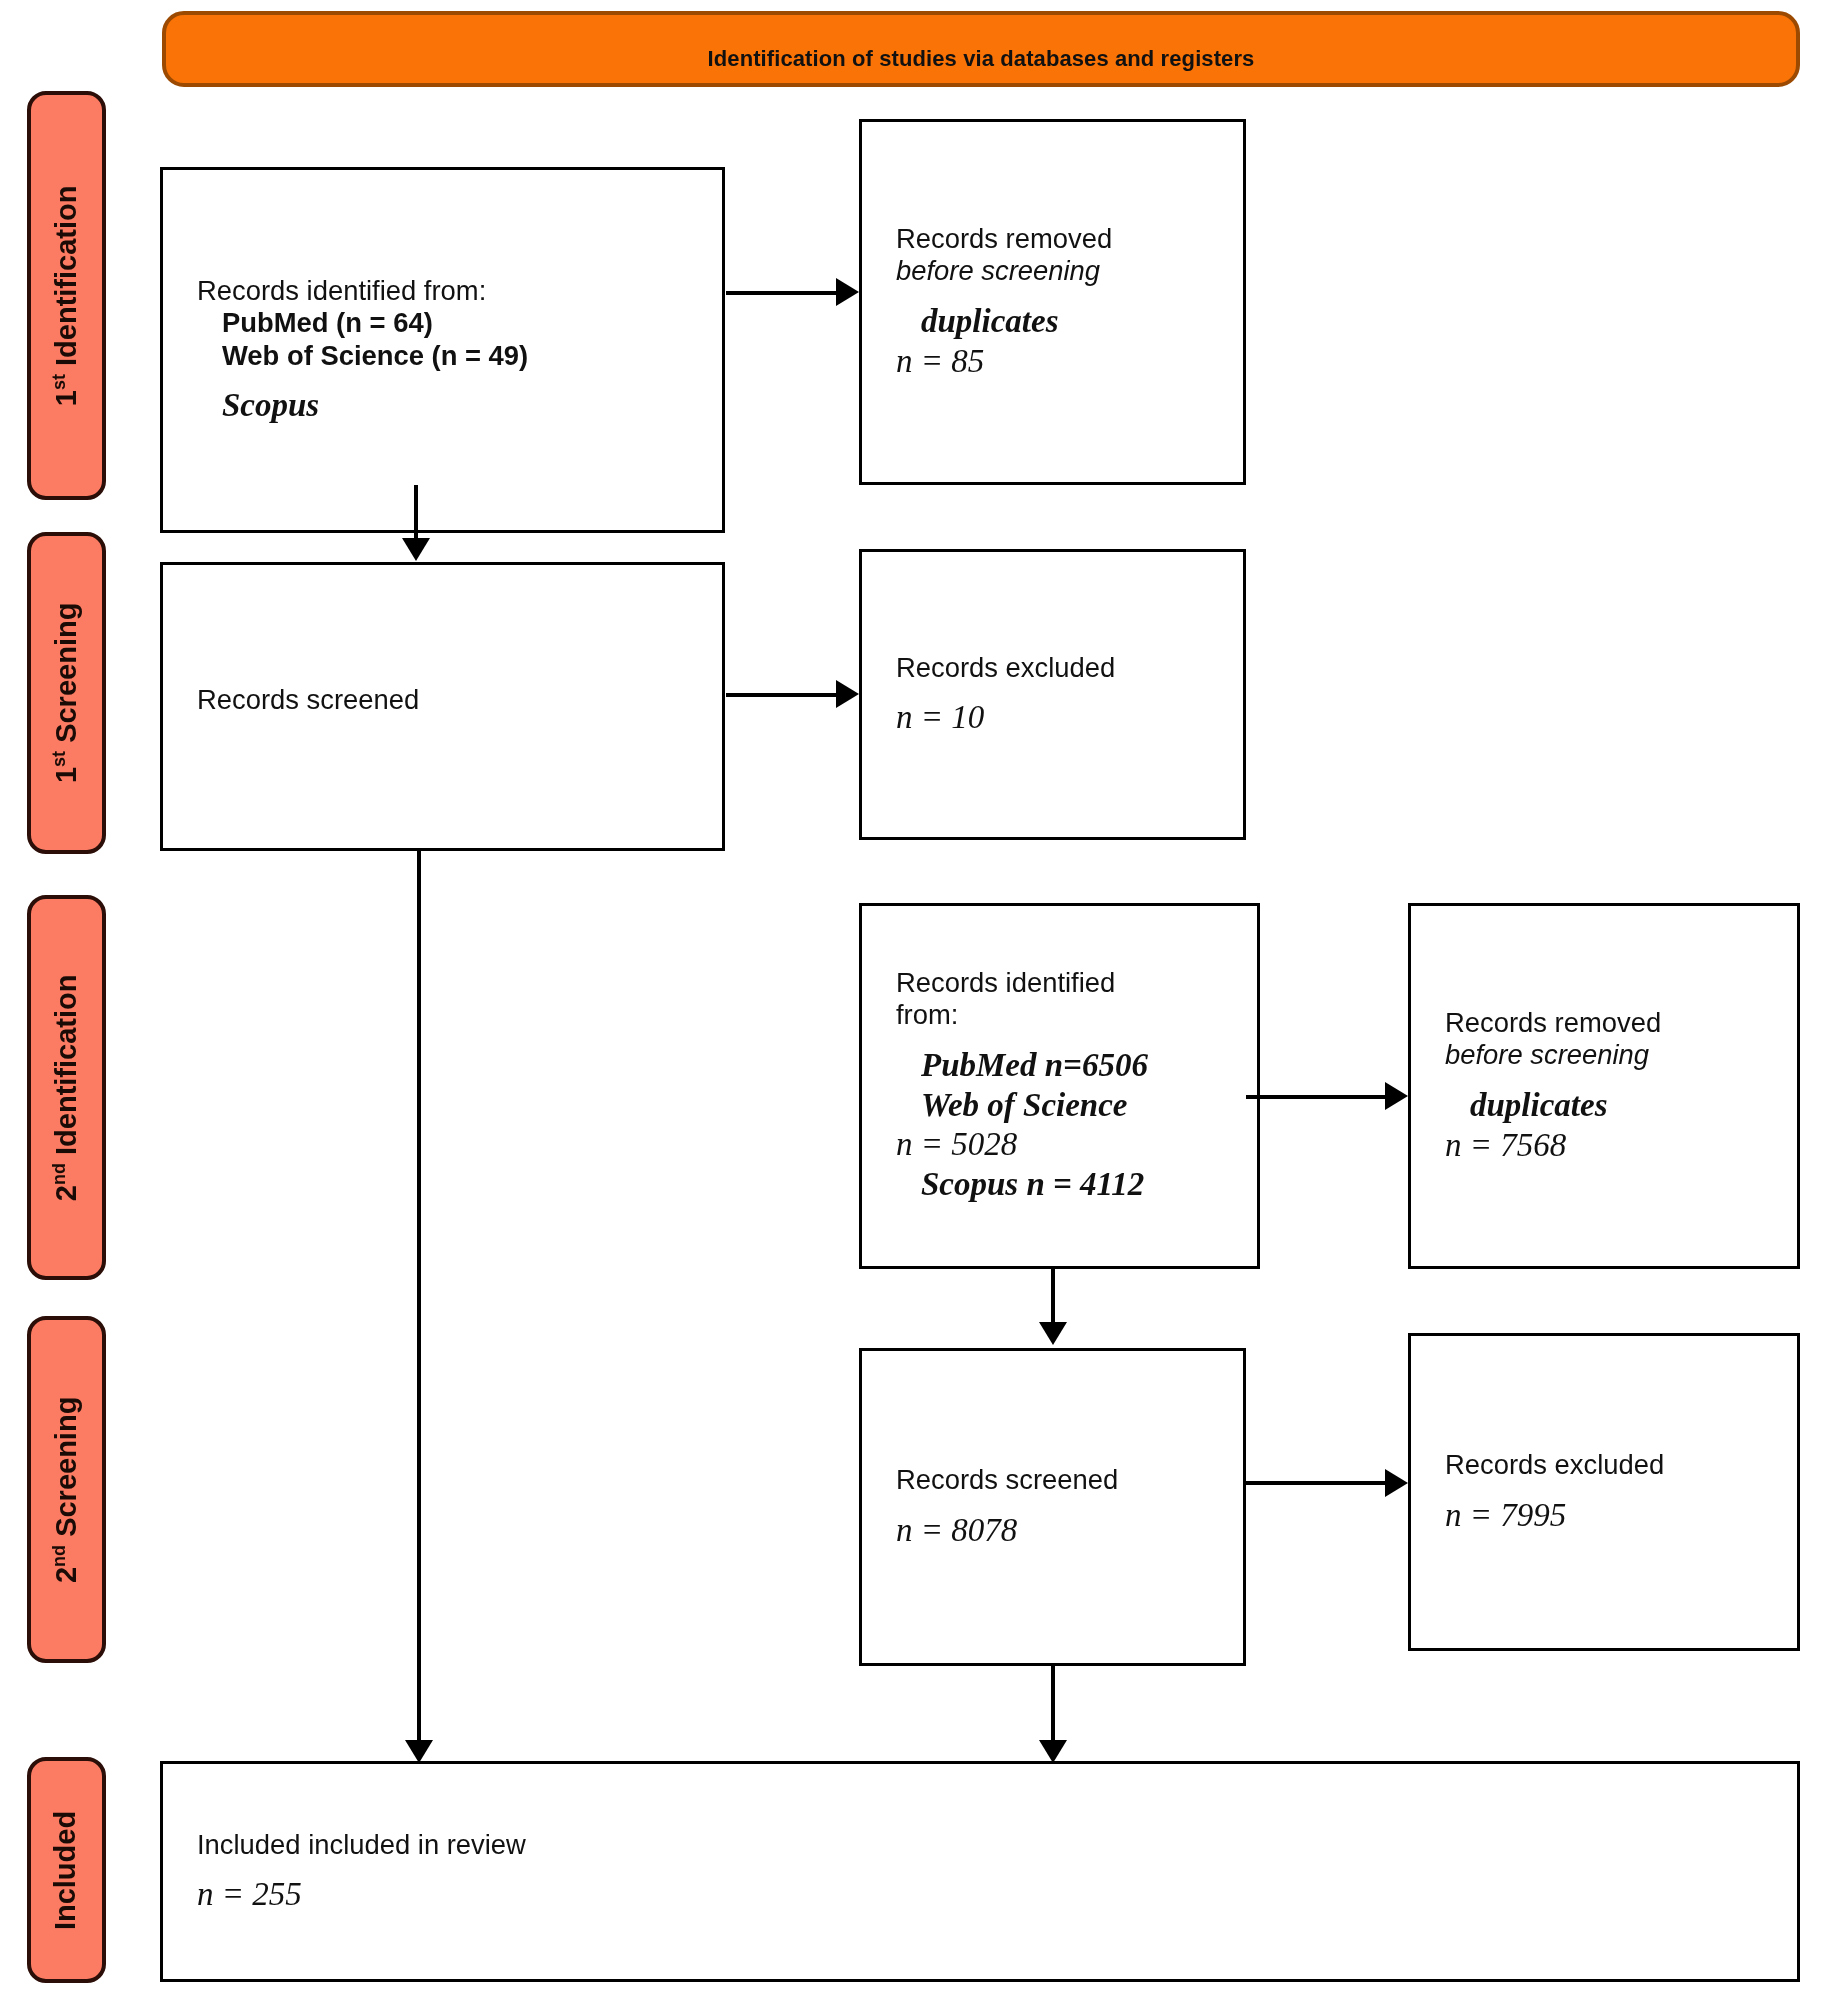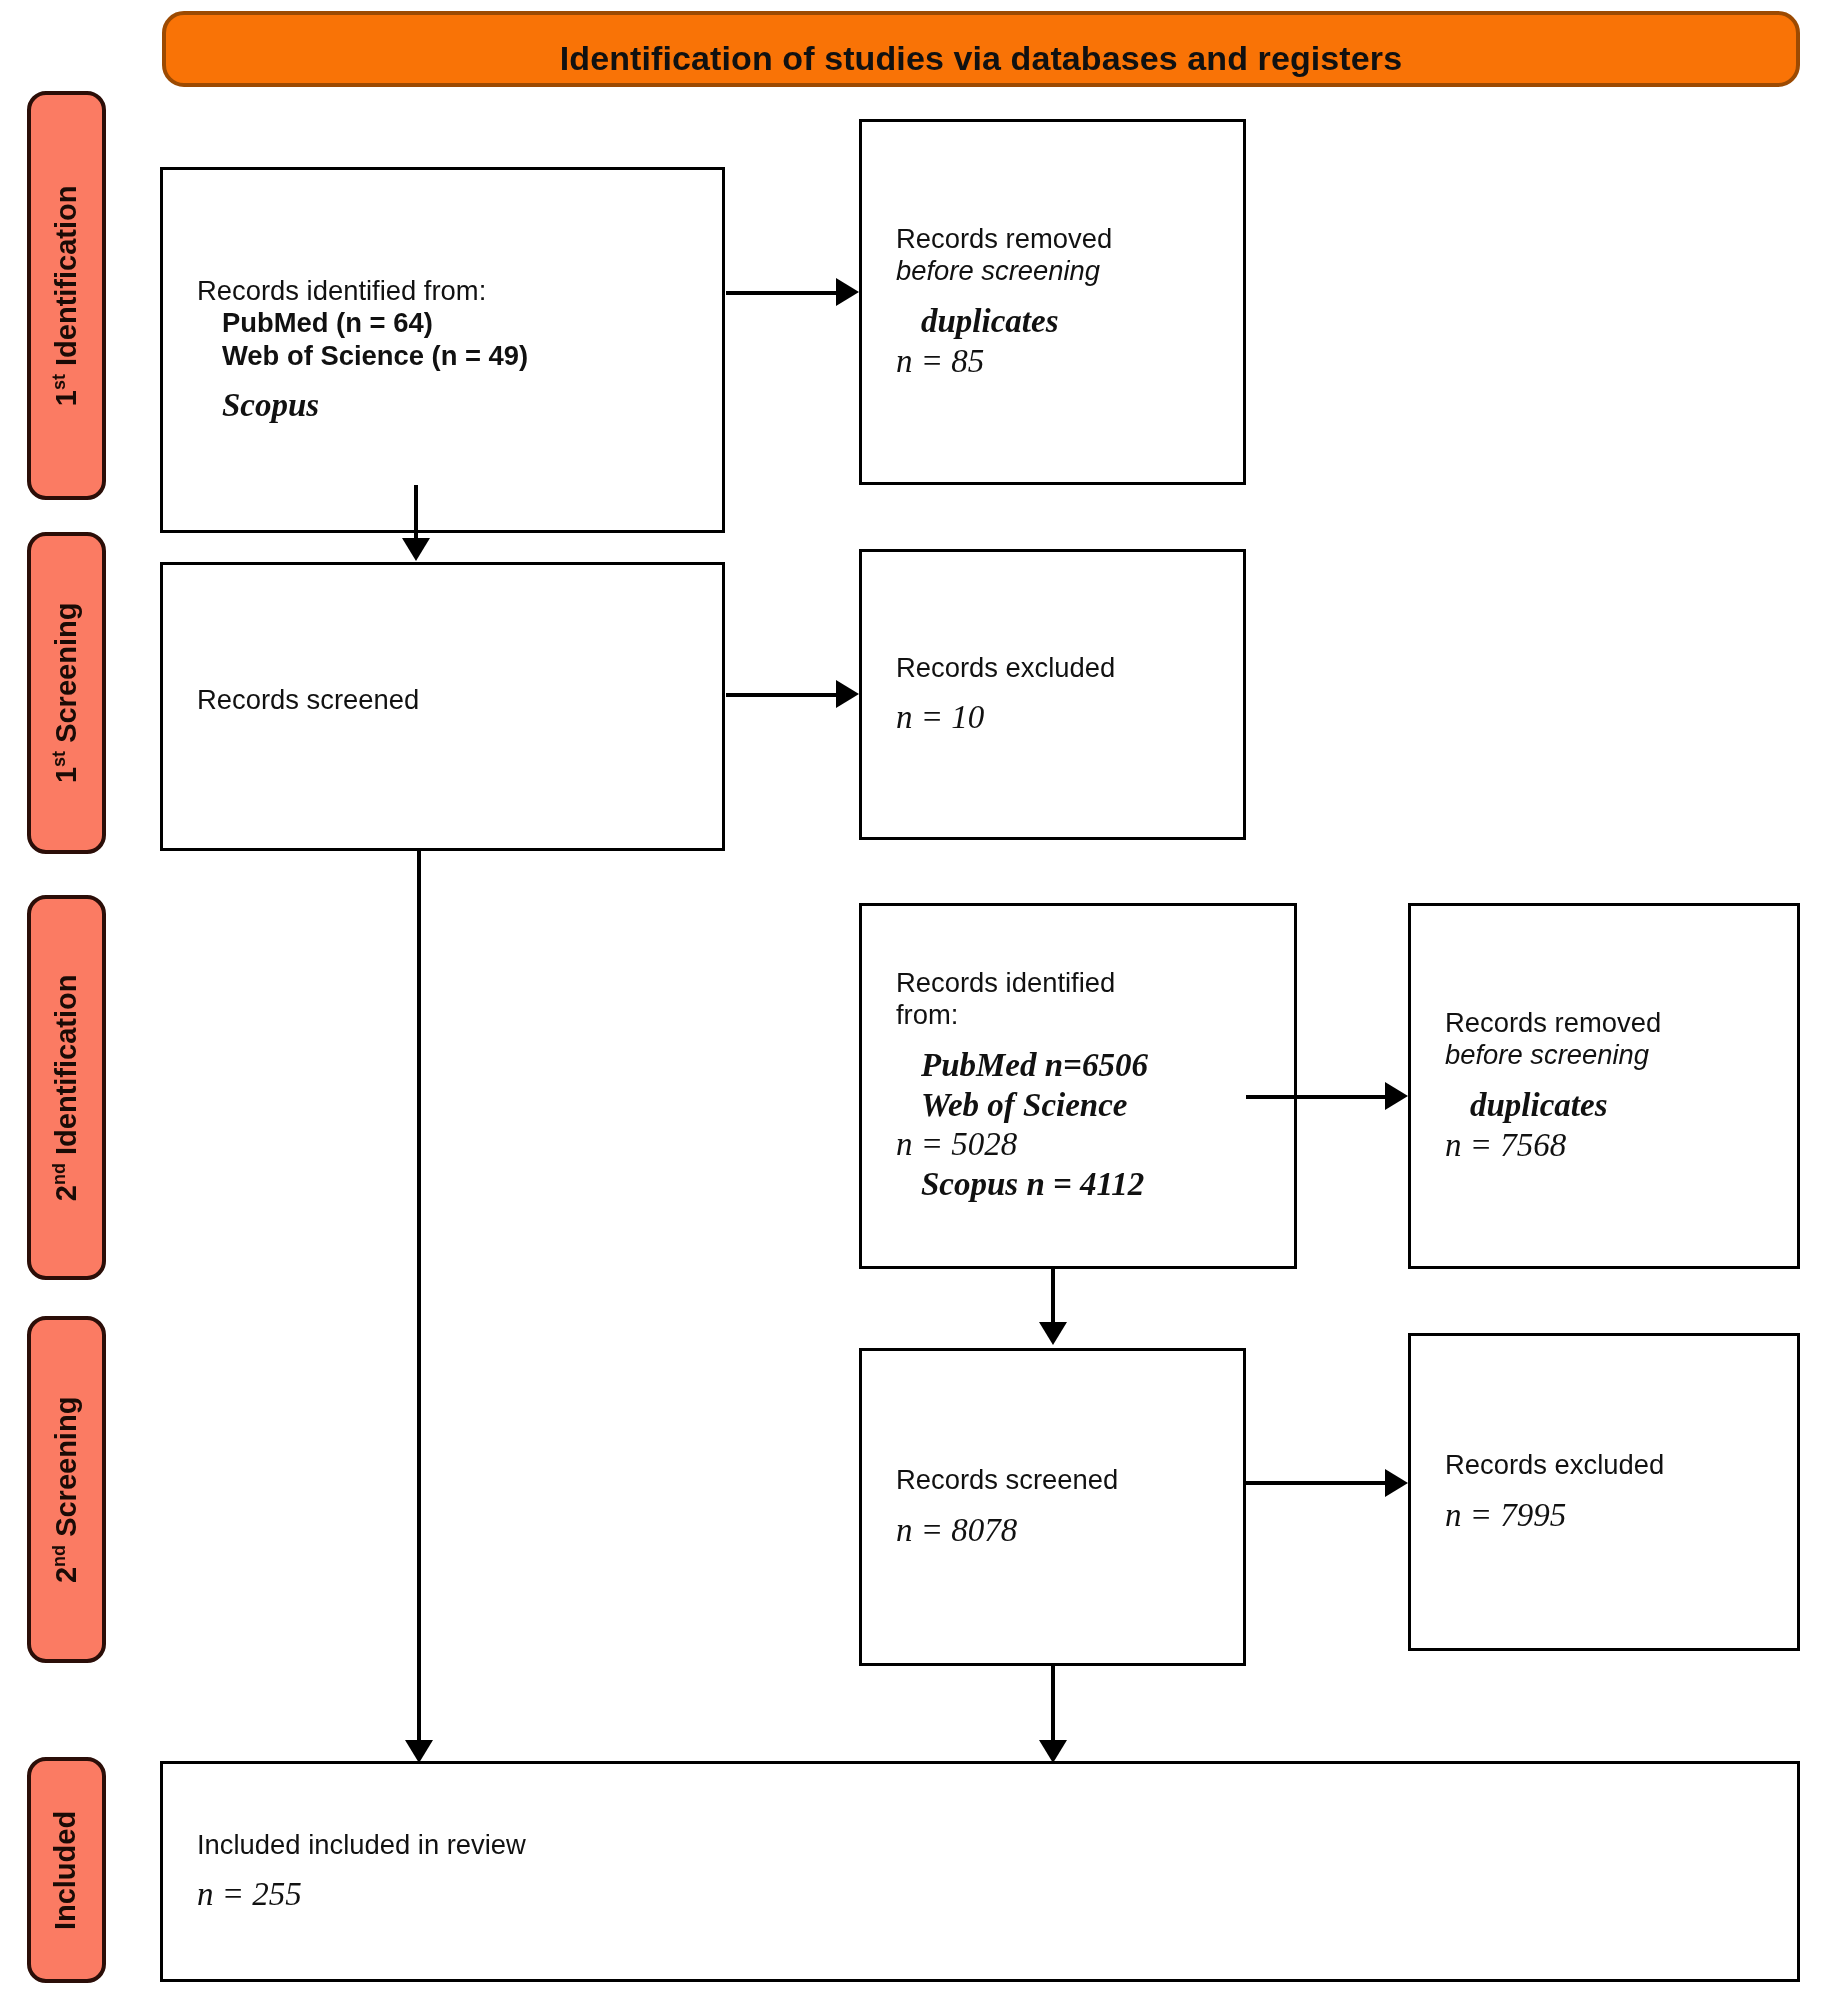--- a/index.html
+++ b/index.html
@@ -19,21 +19,21 @@
     border:4.3px solid #9C4A02;
     border-radius:22px;
     box-sizing:border-box;
     display:flex;
     align-items:center;
     justify-content:center;
   }
   .banner-text{
     font-family:"Liberation Sans", sans-serif;
     font-weight:bold;
-    font-size:34px;
+    font-size:22px;
     color:#111111;
     letter-spacing:0.1px;
     white-space:nowrap;
     margin-top:20px;
   }
 
   
   .tab{
     position:absolute;
     background:#FB7B63;
@@ -172,21 +172,21 @@
         <span class="ln serif-i">n = 10</span>
       </div>
   </div>
 
   <div class="hline" style="left:726px;top:693px;width:111px;"></div>
   <div class="arrow-r" style="left:836px;top:680px;"></div>
 
   <div class="vline" style="left:417px;top:851px;width:4.3px;height:893px;"></div>
   <div class="arrow-d" style="left:405px;top:1740px;"></div>
 
-  <div class="box" style="left:859px;top:903px;width:438px;height:366px;">
+  <div class="box" style="left:859px;top:903px;width:401px;height:366px;">
     <div class="box-inner">
         <span class="ln sans">Records identified</span>
         <span class="ln sans">from:</span>
         <div class="gap"></div>
         <span class="ln serif-i indent">PubMed n=6506</span>
         <span class="ln serif-i indent">Web of Science</span>
         <span class="ln serif-i">n = 5028</span>
         <span class="ln serif-i indent">Scopus n = 4112</span>
       </div>
   </div>

